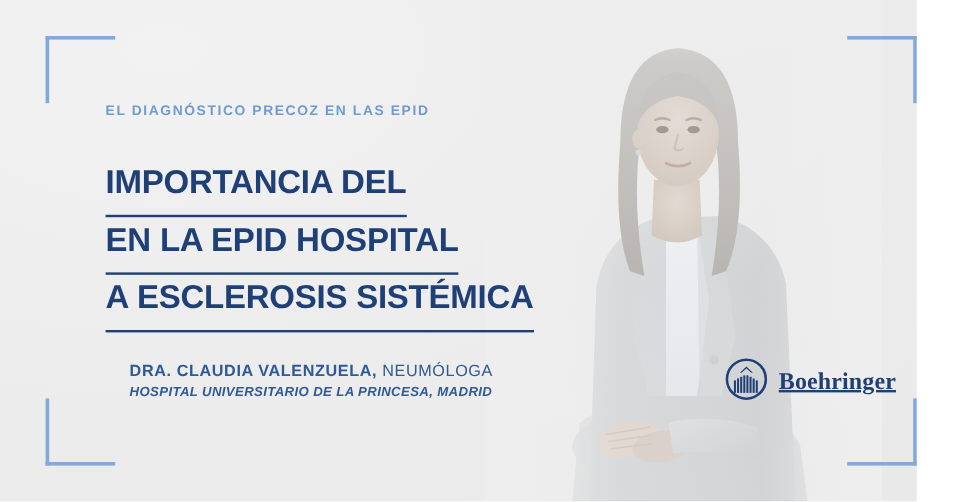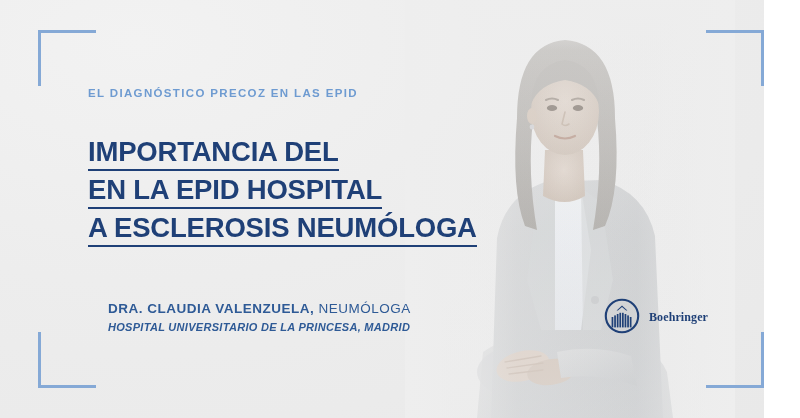--- a/index.html
+++ b/index.html
@@ -86,21 +86,21 @@
     display:block;
     font-size:27.5px;
     font-weight:bold;
     line-height:32px;
     letter-spacing:-0.2px;
     color:#1f4077;
     white-space:nowrap;
     border-bottom:2px solid #1f4077;
     width:-moz-fit-content;
     width:fit-content;
-    padding-bottom:1px;
+    padding-bottom:11px;
     margin-bottom:3px;
   }
 
   .speaker {
     position:absolute;
     top:300px; left:0;
     white-space:nowrap;
     margin-left:20px;
   }
   .speaker-name {
@@ -128,24 +128,25 @@
     position:absolute;
     left:604px; top:298px;
     display:flex;
     align-items:center;
     gap:9px;
   }
   .bi-mark { flex:0 0 auto; }
   .bi-word {
     font-family:"Liberation Serif", serif;
     color:#1f4077;
-    font-size:12px;
+    font-size:20px;
     font-weight:bold;
     line-height:17.5px;
     letter-spacing:.1px;
+    text-decoration:underline;
   }
   .bi-word span { display:block; }
 </style>
 </head>
 <body>
 
 <div id="slide">
 
   <div class="photo-layer">
     <svg width="330" height="418" viewBox="0 0 330 418" aria-hidden="true">
@@ -229,21 +230,21 @@
       <div class="v"></div>
   </div>
 
   <div class="content">
 
     <div class="eyebrow">EL DIAGNÓSTICO PRECOZ EN LAS EPID</div>
 
     <div class="title">
       <span class="title-line">IMPORTANCIA DEL</span>
       <span class="title-line">EN LA EPID HOSPITAL</span>
-      <span class="title-line">A ESCLEROSIS NEUMÓLOGA</span>
+      <span class="title-line">A ESCLEROSIS SISTÉMICA</span>
     </div>
 
     <div class="speaker">
       <div class="speaker-name">
         <span class="nm">DRA. CLAUDIA VALENZUELA,</span>
         <span class="role">NEUMÓLOGA</span>
       </div>
       <span class="speaker-affil">HOSPITAL UNIVERSITARIO DE LA PRINCESA, MADRID</span>
     </div>
   </div>

